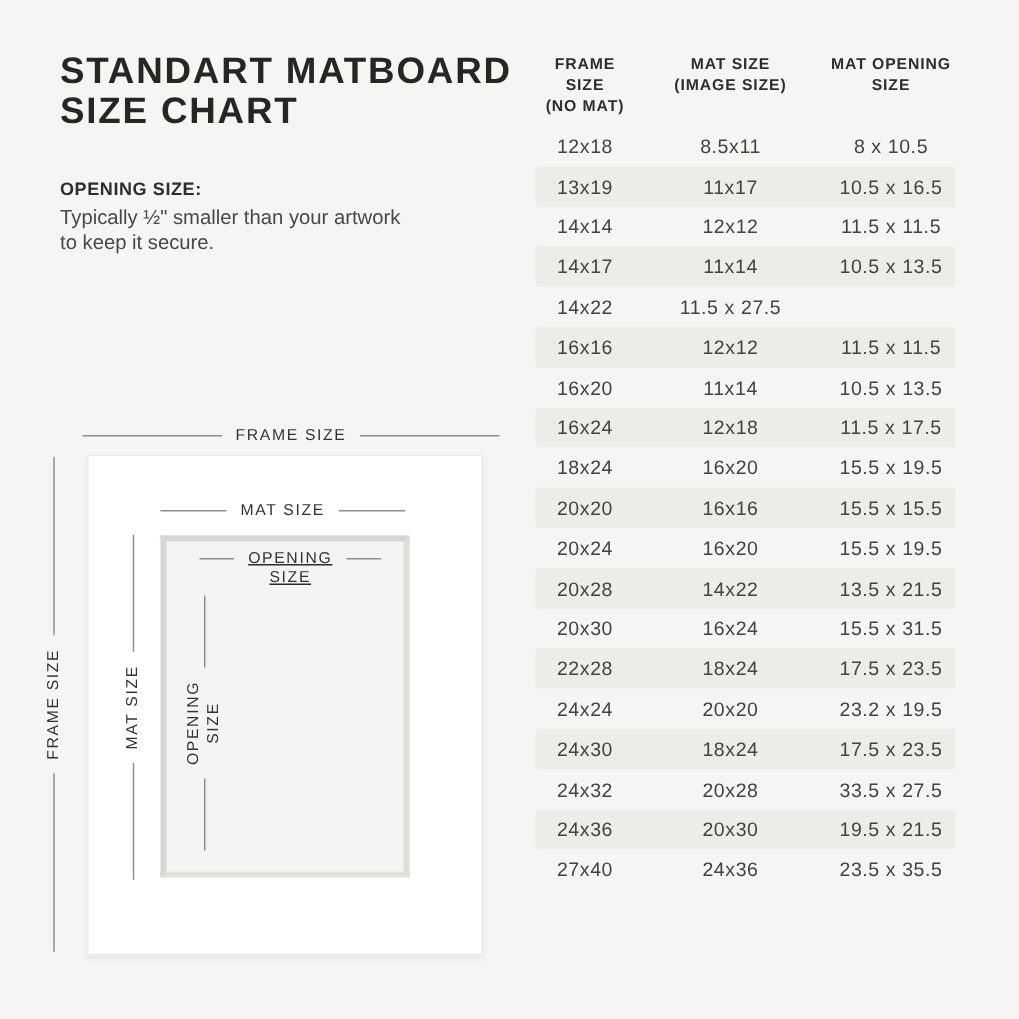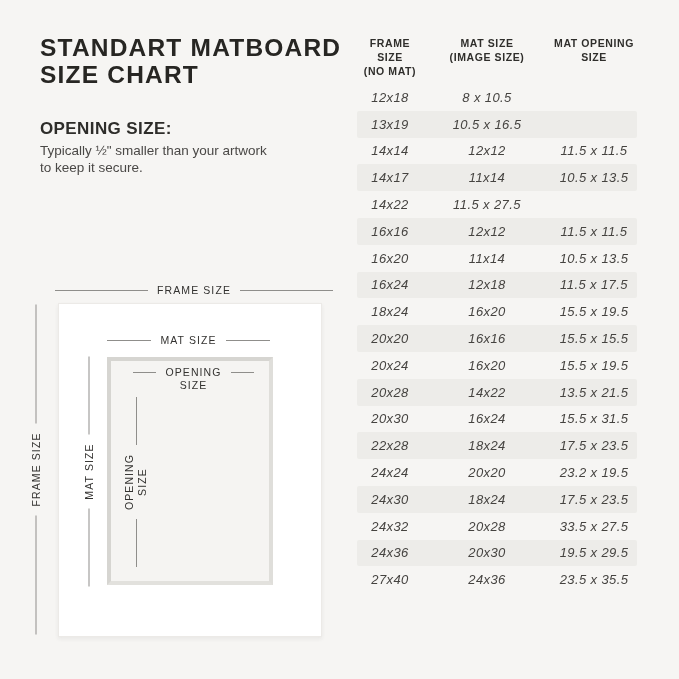--- a/index.html
+++ b/index.html
@@ -13,21 +13,21 @@
 
   
   .title {
     position:absolute; left:40px; top:34px;
     font-size:24.5px; font-weight:700; letter-spacing:1.2px;
     line-height:27px; color:#272623; white-space:pre-line;
   }
   .info { position:absolute; left:40px; width:310px; }
   .info-1 { top:119px; }
   .info-2 { top:192px; }
-  .info h3 { font-size:17px; font-weight:700; letter-spacing:.4px; color:#2e2d2a; margin-bottom:3px; }
+  .info h3 { font-size:12px; font-weight:700; letter-spacing:.4px; color:#2e2d2a; margin-bottom:3px; }
   .info p  { font-size:13.5px; color:#4a4846; line-height:17px; white-space:pre-line; }
 
   
   .frame-rect {
     position:absolute; left:58px; top:303px; width:264px; height:334px;
     background:#ffffff; border:1px solid #eceae7;
     box-shadow:0 2px 4px rgba(60,58,52,.07);
   }
   .opening-rect {
     position:absolute; left:107px; top:357px; width:166px; height:228px;
@@ -35,21 +35,21 @@
     border:4px solid #dbdad6;
     border-color:#d6d5d1 #dfdeda #e2e1dd #d6d5d1;
   }
   .dim { position:absolute; display:flex; align-items:center; }
   .dim .ln { flex:1; height:1px; background:#8f8e8b; }
   .dim .txt {
     font-size:10.5px; letter-spacing:1.1px; color:#333230;
     padding:0 9px; white-space:pre-line; text-align:center; line-height:13px;
   }
   .dim.vert { transform:rotate(-90deg); }
-  .dim.top-align { align-items:flex-start; }
+  .dim.top-align { align-items:flex-start;text-decoration:underline; }
   .dim.top-align .ln { margin-top:6px; }
 
   .dim-frame-h   { left:55px;  top:283px; width:278px; height:15px; }
   .dim-mat-h     { left:107px; top:333px; width:163px; height:15px; }
   .dim-open-h    { left:133px; top:366px; width:121px; }
   .dim-frame-v   { left:-129px; top:462px; width:330px; height:15px; }
   .dim-mat-v     { left:-26px;  top:464px; width:230px; height:15px; }
   .dim-open-v    { left:51px;   top:469px; width:170px; height:26px; align-items:center; }
 
   
@@ -58,21 +58,21 @@
     position:absolute; top:36px; left:0; width:280px;
     display:grid; grid-template-columns:66px 128px 86px;
   }
   .thead .th {
     font-size:10.5px; font-weight:700; letter-spacing:.6px; line-height:14px;
     color:#2f2e2b; text-align:center; white-space:pre-line;
   }
   .tbody { position:absolute; top:84px; left:0; width:280px; }
   .trow {
     display:grid; grid-template-columns:66px 128px 86px;
-    height:26.8px; align-items:center; border-radius:2px;font-style:italic;
+    height:26.8px; align-items:center; border-radius:2px;
   }
   .trow:nth-child(even) { background:#edece9; }
   .trow .td {
     font-size:13px; letter-spacing:.4px; color:#454340; text-align:center;
   }
 </style>
 </head>
 <body>
 
 <div class="page">
@@ -133,24 +133,26 @@
       <div class="th">FRAME SIZE
 (NO MAT)</div>
       <div class="th">MAT SIZE
 (IMAGE SIZE)</div>
       <div class="th">MAT OPENING
 SIZE</div>
     </div>
     <div class="tbody">
         <div class="trow">
         <div class="td">12x18</div>
+        <div class="td">8.5x11</div>
         <div class="td">8 x 10.5</div>
       </div>
         <div class="trow">
         <div class="td">13x19</div>
+        <div class="td">11x17</div>
         <div class="td">10.5 x 16.5</div>
       </div>
         <div class="trow">
         <div class="td">14x14</div>
         <div class="td">12x12</div>
         <div class="td">11.5 x 11.5</div>
       </div>
         <div class="trow">
         <div class="td">14x17</div>
         <div class="td">11x14</div>
@@ -216,21 +218,21 @@
         <div class="td">17.5 x 23.5</div>
       </div>
         <div class="trow">
         <div class="td">24x32</div>
         <div class="td">20x28</div>
         <div class="td">33.5 x 27.5</div>
       </div>
         <div class="trow">
         <div class="td">24x36</div>
         <div class="td">20x30</div>
-        <div class="td">19.5 x 29.5</div>
+        <div class="td">19.5 x 21.5</div>
       </div>
         <div class="trow">
         <div class="td">27x40</div>
         <div class="td">24x36</div>
         <div class="td">23.5 x 35.5</div>
       </div>
       </div>
   </div>
 
 </div>

